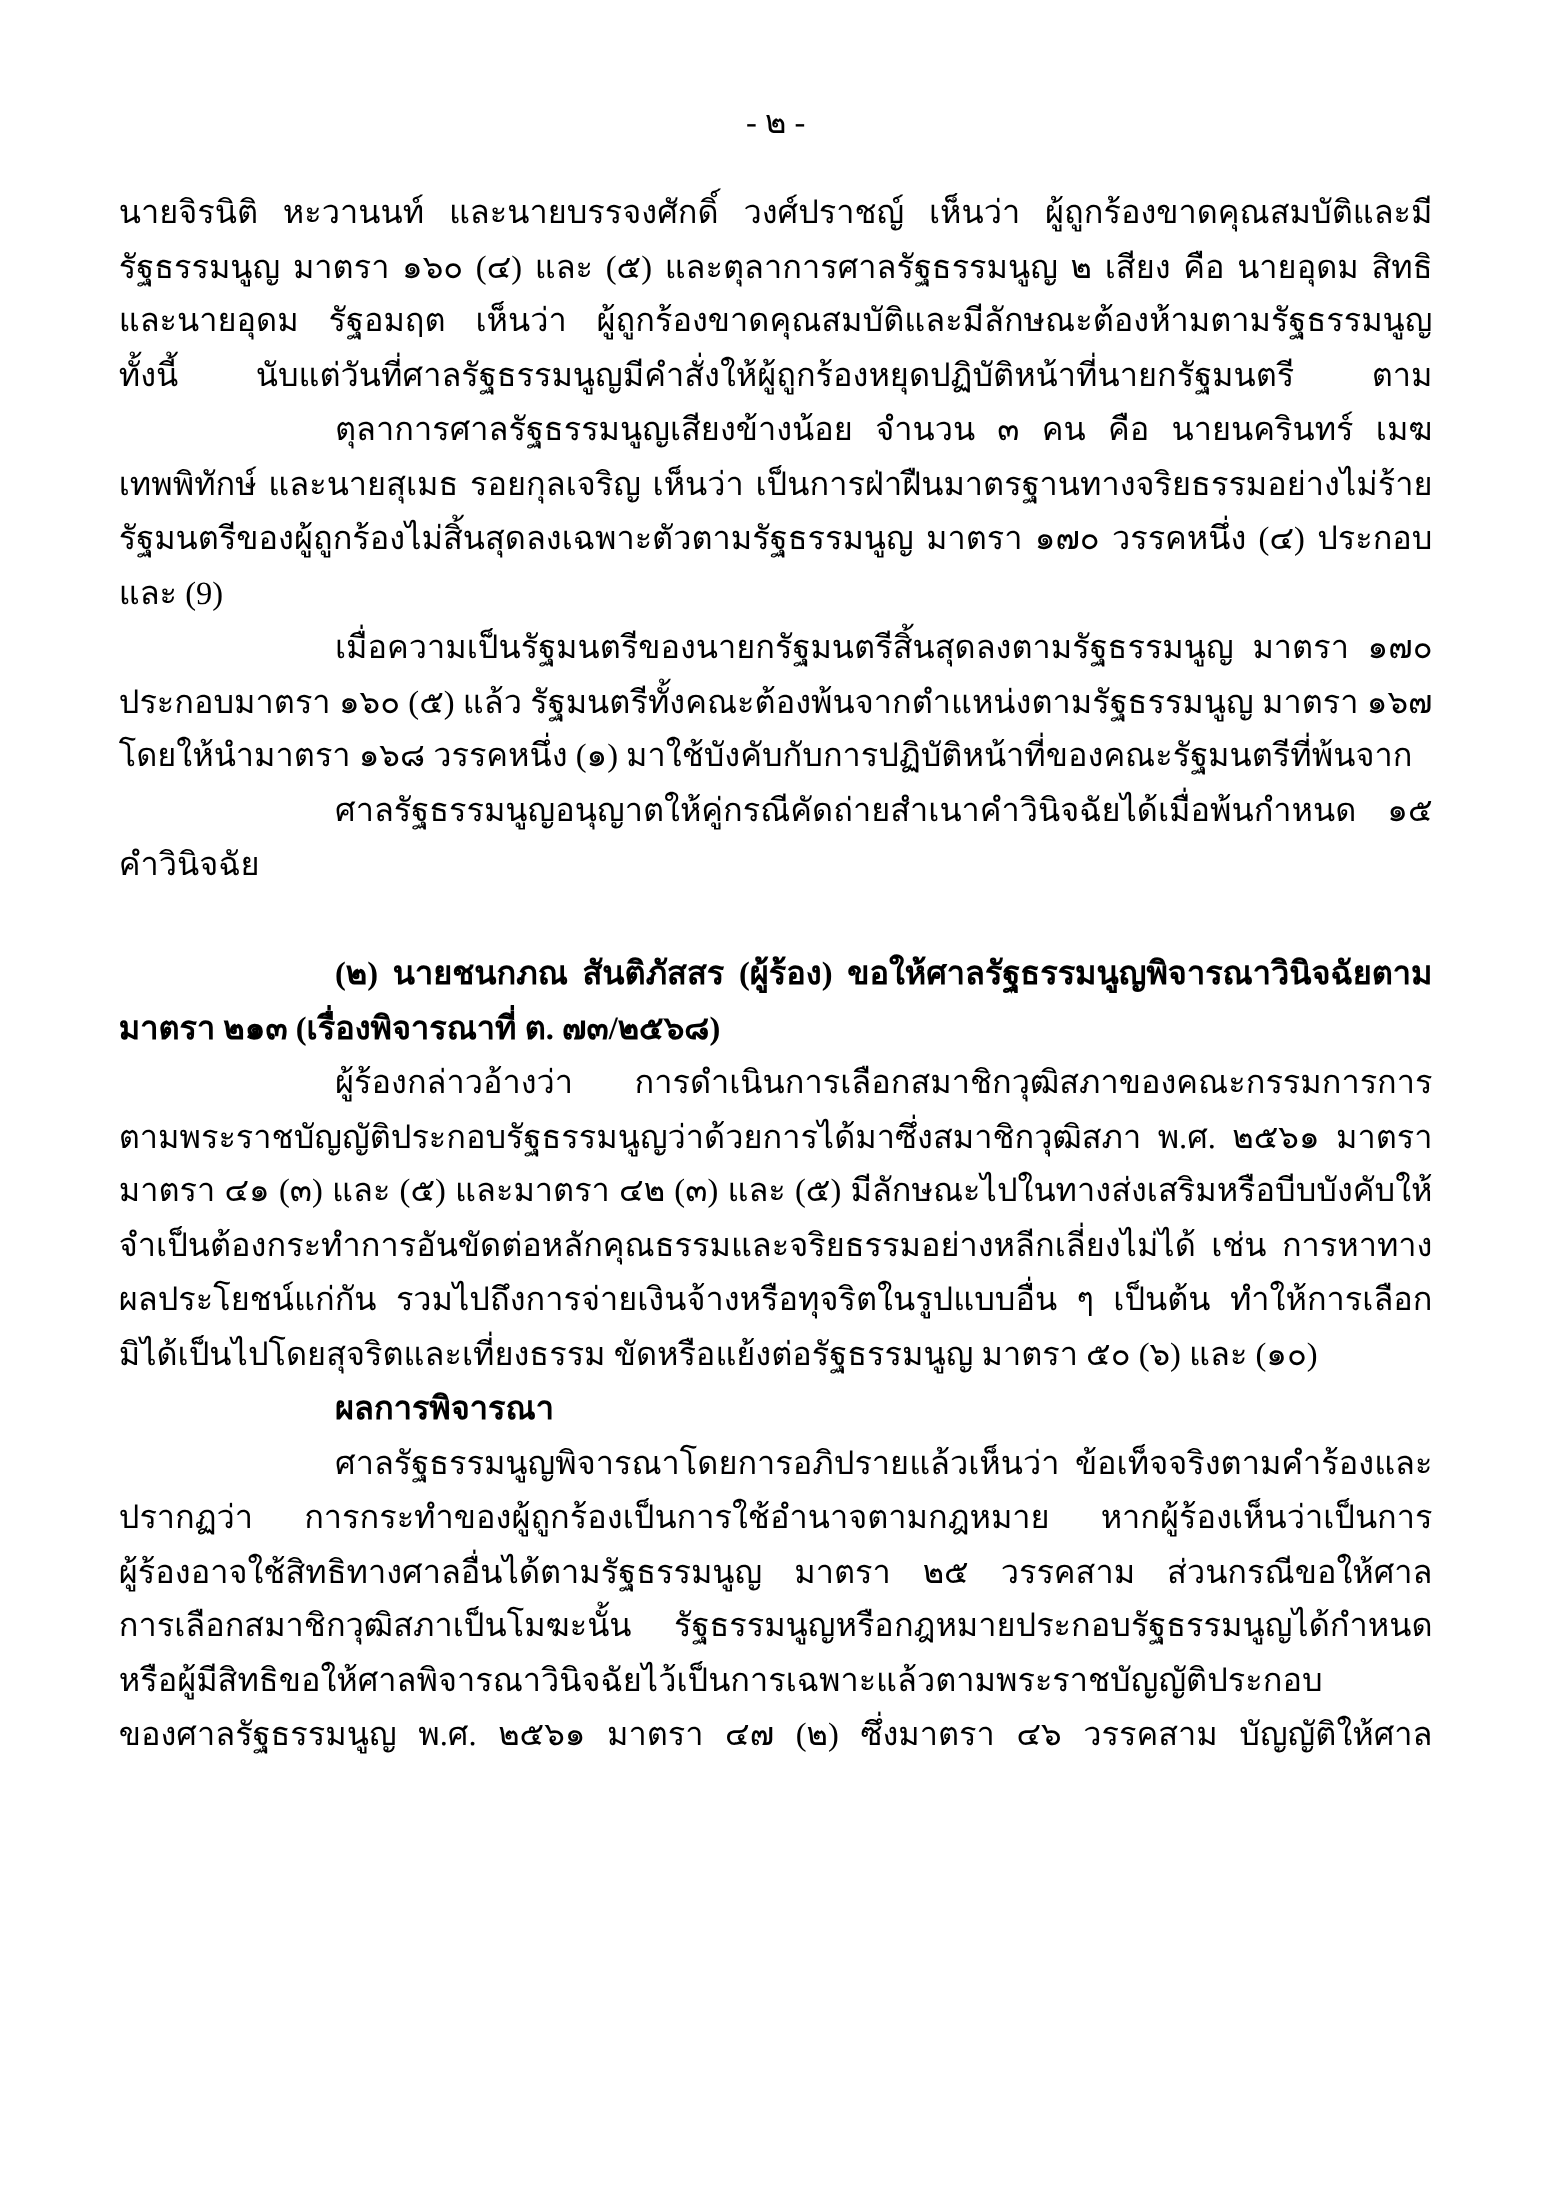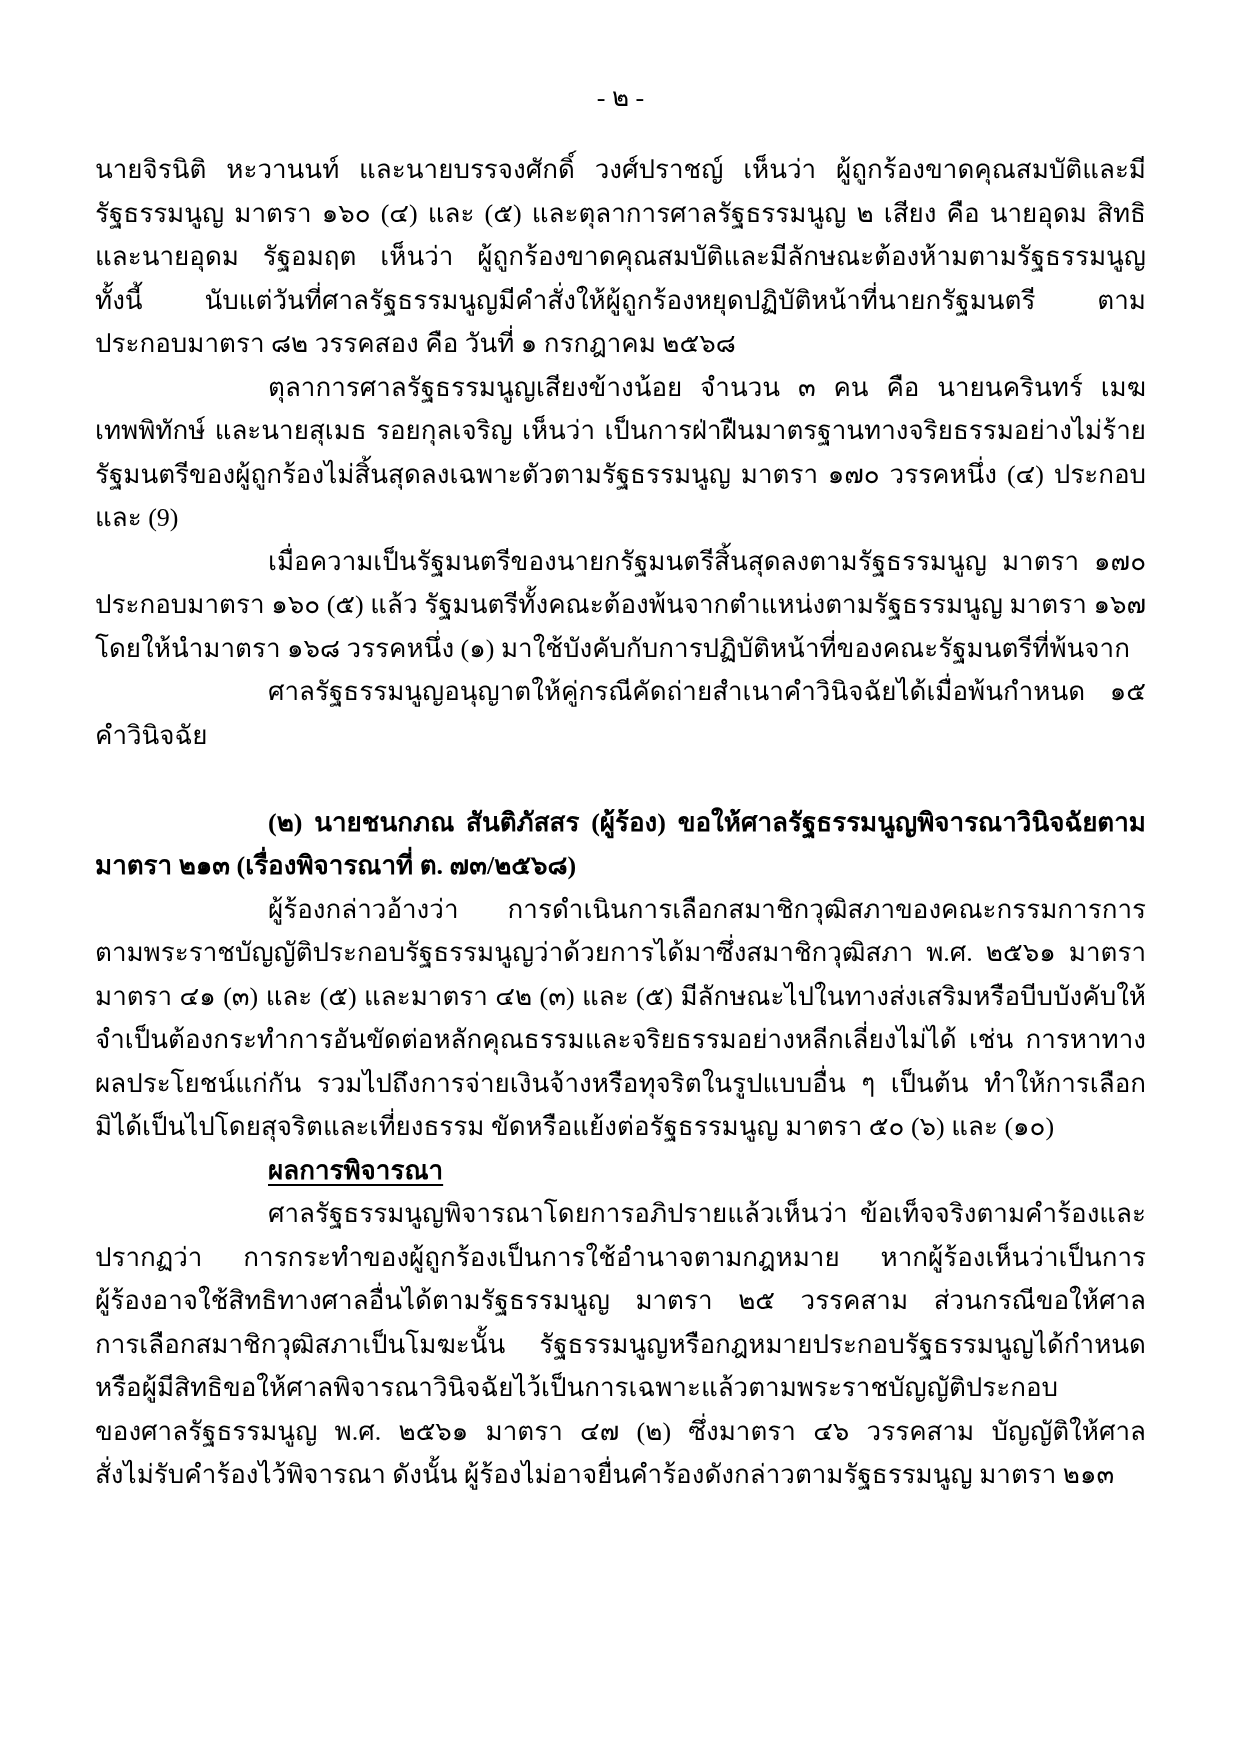--- a/index.html
+++ b/index.html
@@ -44,37 +44,35 @@
   .line.ind {
     text-indent: 173px;
   }
   .bold {
     font-weight: bold;
   }
   .gap-before {
     margin-top: 43.5px;
   }
   .u {
-    text-decoration: underline;
     text-underline-offset: 5px;
   }
 </style>
 </head>
 <body>
 
 <div class="page-number">- ๒ -</div>
 
 <div class="doc">
 
   <div>
     <div class="line">นายจิรนิติ หะวานนท์ และนายบรรจงศักดิ์ วงศ์ปราชญ์ เห็นว่า ผู้ถูกร้องขาดคุณสมบัติและมีลักษณะต้องห้ามตาม</div>
     <div class="line">รัฐธรรมนูญ มาตรา ๑๖๐ (๔) และ (๕) และตุลาการศาลรัฐธรรมนูญ ๒ เสียง คือ นายอุดม สิทธิวิรัชธรรม</div>
     <div class="line">และนายอุดม รัฐอมฤต เห็นว่า ผู้ถูกร้องขาดคุณสมบัติและมีลักษณะต้องห้ามตามรัฐธรรมนูญ มาตรา ๑๖๐ (๕)</div>
     <div class="line">ทั้งนี้ นับแต่วันที่ศาลรัฐธรรมนูญมีคำสั่งให้ผู้ถูกร้องหยุดปฏิบัติหน้าที่นายกรัฐมนตรี ตามรัฐธรรมนูญ มาตรา ๑๗๐</div>
-    <div class="line last">ประกอบมาตรา ๘๒ วรรคสอง คือ วันที่ ๑ กรกฎาคม ๒๕๖๘</div>
   </div>
 
   <div>
     <div class="line ind">ตุลาการศาลรัฐธรรมนูญเสียงข้างน้อย จำนวน ๓ คน คือ นายนครินทร์ เมฆไตรรัตน์ นายนภดล</div>
     <div class="line">เทพพิทักษ์ และนายสุเมธ รอยกุลเจริญ เห็นว่า เป็นการฝ่าฝืนมาตรฐานทางจริยธรรมอย่างไม่ร้ายแรง ความเป็น</div>
     <div class="line">รัฐมนตรีของผู้ถูกร้องไม่สิ้นสุดลงเฉพาะตัวตามรัฐธรรมนูญ มาตรา ๑๗๐ วรรคหนึ่ง (๔) ประกอบมาตรา ๑๖๐ (๔)</div>
     <div class="line last">และ (9)</div>
   </div>
 
   <div>
@@ -106,17 +104,16 @@
     <span class="u">ผลการพิจารณา</span>
   </div>
 
   <div>
     <div class="line ind">ศาลรัฐธรรมนูญพิจารณาโดยการอภิปรายแล้วเห็นว่า ข้อเท็จจริงตามคำร้องและเอกสารประกอบ</div>
     <div class="line">ปรากฏว่า การกระทำของผู้ถูกร้องเป็นการใช้อำนาจตามกฎหมาย หากผู้ร้องเห็นว่าเป็นการละเมิดสิทธิหรือเสรีภาพ</div>
     <div class="line">ผู้ร้องอาจใช้สิทธิทางศาลอื่นได้ตามรัฐธรรมนูญ มาตรา ๒๕ วรรคสาม ส่วนกรณีขอให้ศาลรัฐธรรมนูญสั่งให้</div>
     <div class="line">การเลือกสมาชิกวุฒิสภาเป็นโมฆะนั้น รัฐธรรมนูญหรือกฎหมายประกอบรัฐธรรมนูญได้กำหนดกระบวนการร้อง</div>
     <div class="line">หรือผู้มีสิทธิขอให้ศาลพิจารณาวินิจฉัยไว้เป็นการเฉพาะแล้วตามพระราชบัญญัติประกอบรัฐธรรมนูญว่าด้วยวิธีพิจารณา</div>
     <div class="line">ของศาลรัฐธรรมนูญ พ.ศ. ๒๕๖๑ มาตรา ๔๗ (๒) ซึ่งมาตรา ๔๖ วรรคสาม บัญญัติให้ศาลรัฐธรรมนูญ</div>
-    <div class="line last">สั่งไม่รับคำร้องไว้พิจารณา ดังนั้น ผู้ร้องไม่อาจยื่นคำร้องดังกล่าวตามรัฐธรรมนูญ มาตรา ๒๑๓</div>
   </div>
 
 
 </div>
 
 </body></html>

